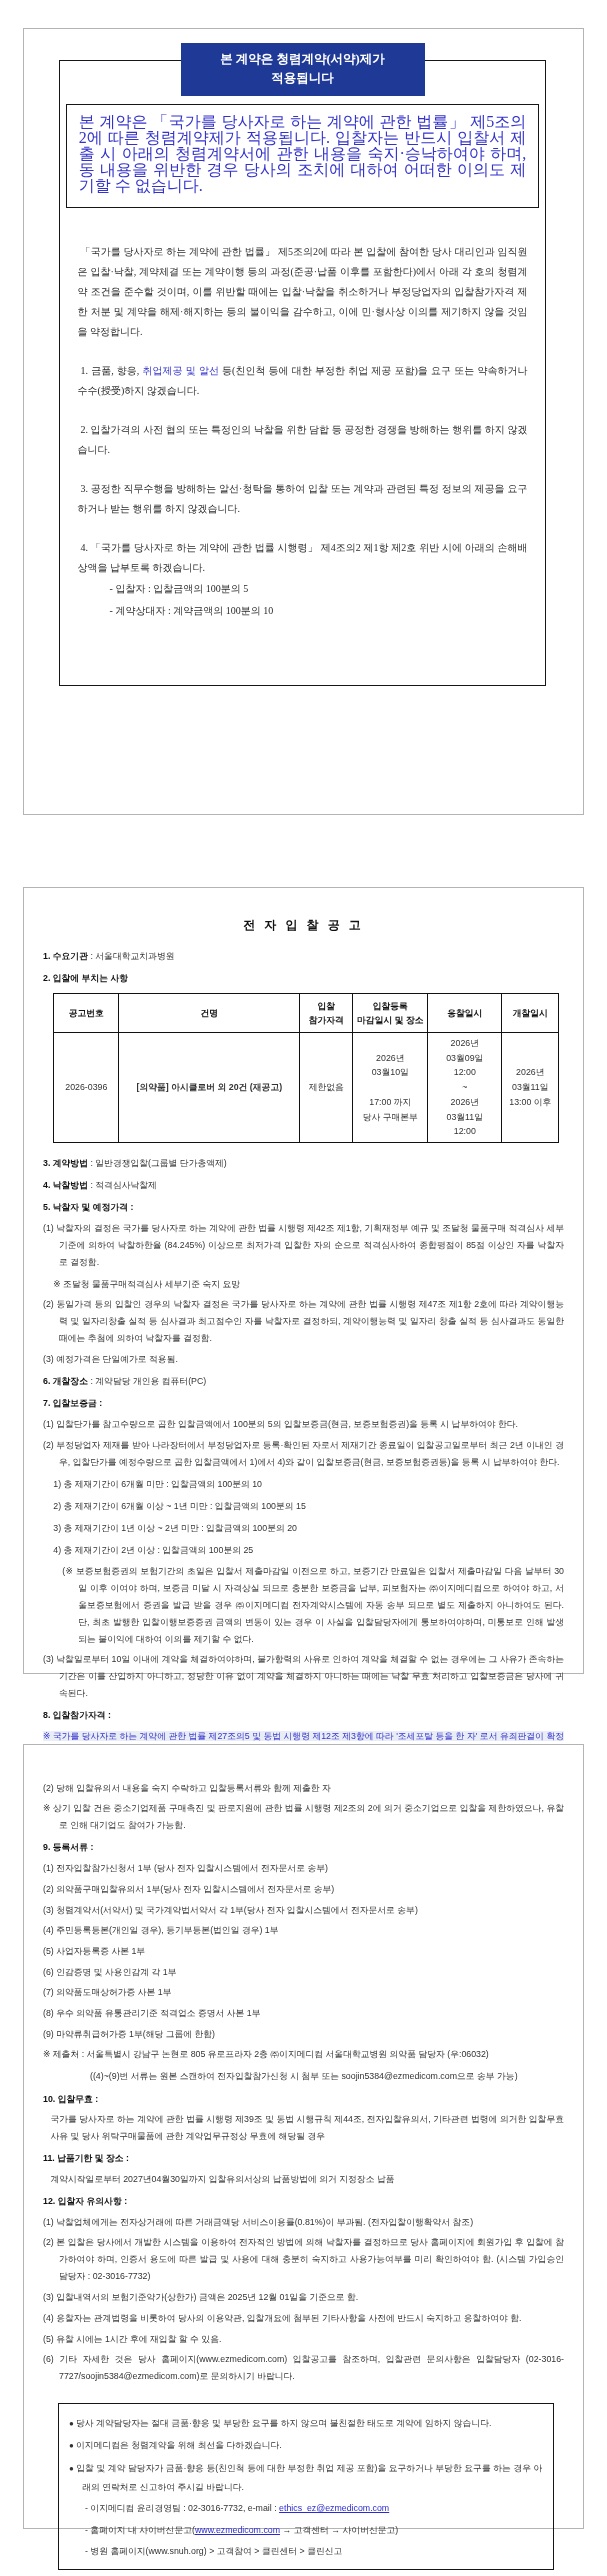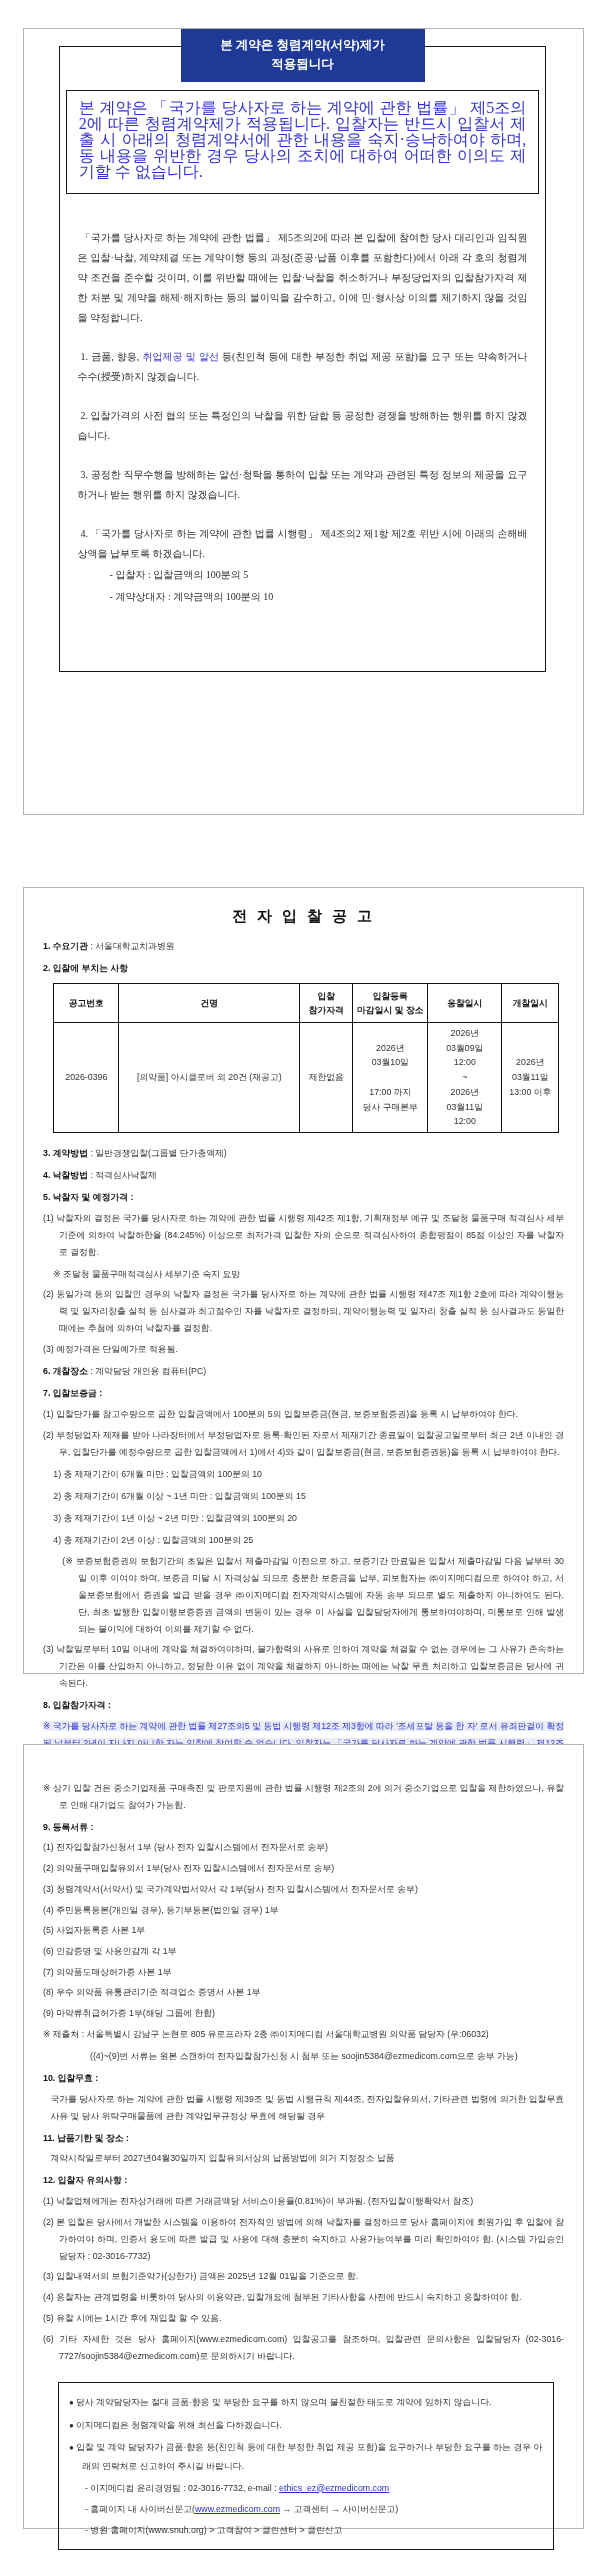--- a/index.html
+++ b/index.html
@@ -4,49 +4,49 @@
 <style>
   html,body{margin:0;padding:0;background:#ffffff;}
   .canvas{position:relative;width:607px;height:2576px;background:#ffffff;overflow:hidden;
           font-family:"Liberation Sans","DejaVu Sans",sans-serif;color:#2b2b2b;}
   .page{position:absolute;left:23px;width:561px;background:#ffffff;border:0.7px solid #b4b4b4;box-sizing:border-box;}
   .page1{top:28px;height:787px;font-family:"Liberation Serif","DejaVu Serif",serif;}
   .page2{top:887px;height:787px;}
   .page3{top:1744px;height:785px;}
 
   
-  .p1-outer{position:absolute;left:35px;top:17px;width:487px;height:626px;border:1.5px solid #161616;box-sizing:border-box;}
+  .p1-outer{position:absolute;left:35px;top:31px;width:487px;height:626px;border:1.5px solid #161616;box-sizing:border-box;}
   .banner{position:absolute;left:50%;transform:translateX(-50%);top:-17.6px;width:244px;
           background:#1e3a96;color:#ffffff;text-align:center;padding:6.6px 0 7.4px;
           font-weight:bold;font-size:12.5px;line-height:1.55;z-index:2;}
   .p1-intro{margin:43px 5.9px 0;border:1.5px solid #161616;padding:8.8px 11.8px 13.2px;
             color:#3333cc;font-size:16px;line-height:16px;text-align:justify;}
   .p1-body{padding:0 17.6px;font-size:10px;line-height:20px;}
   .p1-par{margin:19px 0 0;text-align:justify;text-indent:2.9px;}
   .p1-pledge{margin-top:34px;}
   .p1-sub{margin:0 0 0 32px;text-indent:0;}
   .blue{color:#3333cc;}
 
   
   .doc-body{padding:14.7px 19px 0;font-size:8.8px;line-height:17px;color:#333;}
   .b{font-weight:bold;color:#111;}
   .row-line{margin-top:5.1px;}
   .hang{padding-left:16px;text-indent:-16px;text-align:justify;margin-top:3.7px;}
   .hang2{padding-left:25px;text-indent:-16px;text-align:justify;margin-top:3.7px;}
   .indent1{margin-left:10.3px;}
   .hl{background:#e9edf6;}
-  .doc-title{text-align:center;font-weight:bold;font-size:15px;color:#111;letter-spacing:2.9px;margin-top:4px;}
+  .doc-title{text-align:center;font-weight:bold;font-size:12px;color:#111;letter-spacing:2.9px;margin-top:14px;}
 
   table.bid{border-collapse:collapse;margin:5.9px 0 0 10.3px;table-layout:fixed;}
   table.bid th,table.bid td{border:0.7px solid #111;font-size:8.8px;vertical-align:middle;
                             text-align:center;white-space:pre-line;padding:2.9px 2.9px;line-height:14.7px;}
   table.bid{border:1.5px solid #111;}
   table.bid th{font-weight:bold;color:#111;height:32px;}
   table.bid td{height:90px;}
-  td.cell-title{text-align:left;padding-left:5.9px;}
+  td.cell-title{text-align:left;padding-left:5.9px;font-weight:bold;}
 
   
   .notice-box{border:1.5px solid #161616;margin:17.6px 10.3px 0 14.7px;padding:7.4px 10.3px 8.8px;line-height:18.4px;}
   .bullet{padding-left:13.2px;text-indent:-13.2px;margin-top:2.9px;text-align:justify;}
   .bullet::before{content:"● ";font-size:8px;}
   .nb-sub{margin-left:16px;margin-top:2.9px;}
   a.doc-link{color:#2b2bd0;text-decoration:underline;cursor:pointer;}
 </style>
 </head>
 <body>
@@ -170,20 +170,21 @@
       <div class="hang blue" style="padding-left:0;text-indent:0">
         <span class="hl">※ 국가를 당사자로 하는 계약에 관한 법률 제27조의5 및 동법 시행령 제12조 제3항에 따라 '조세포탈 등을 한 자' 로서 유죄판결이 확정된 날부터 2년이 지나지 아니한 자는 입찰에 참여할 수 없습니다. 입찰자는 「국가를 당사자로 하는 계약에 관한 법률 시행령」  제12조 제3항 각호에 해당하지 아니한다는 서약서를 제출해야 하며 만일 서약내용이 허위로 판명될 경우 계약을 해제·해지할 수 있고 부정당업자 제재 처분을 받을 수 있습니다.</span>
       </div>
       <div class="hang">(1) 법령의 규정에 의하여 허가, 인가, 면허 등을 요하거나 자격요건을 갖추어야 할 경우에는 당해 허가, 인가, 면허, 등록, 신고 등을 받았거나 당해 자격요건에 적합할 것</div>
     </div>
   </div>
 
   <div class="page page3">
     <div class="doc-body" style="padding-top:31px">
 
+      <div class="hang">(2) 당해 입찰유의서 내용을 숙지 수락하고 입찰등록서류와 함께 제출한 자</div>
       <div class="hang">※ 상기 입찰 건은 중소기업제품 구매촉진 및 판로지원에 관한 법률 시행령 제2조의 2에 의거 중소기업으로 입찰을 제한하였으나, 유찰로 인해 대기업도 참여가 가능함.</div>
 
       <div class="row-line">
         <span class="b">9. 등록서류 :</span>
       </div>
 
       <div class="hang">(1) 전자입찰참가신청서 1부 (당사 전자 입찰시스템에서 전자문서로 송부)</div>
       <div class="hang">(2) 의약품구매입찰유의서 1부(당사 전자 입찰시스템에서 전자문서로 송부)</div>
       <div class="hang">(3) 청렴계약서(서약서) 및 국가계약법서약서 각 1부(당사 전자 입찰시스템에서 전자문서로 송부)</div>
       <div class="hang">(4) 주민등록등본(개인일 경우), 등기부등본(법인일 경우) 1부</div>

